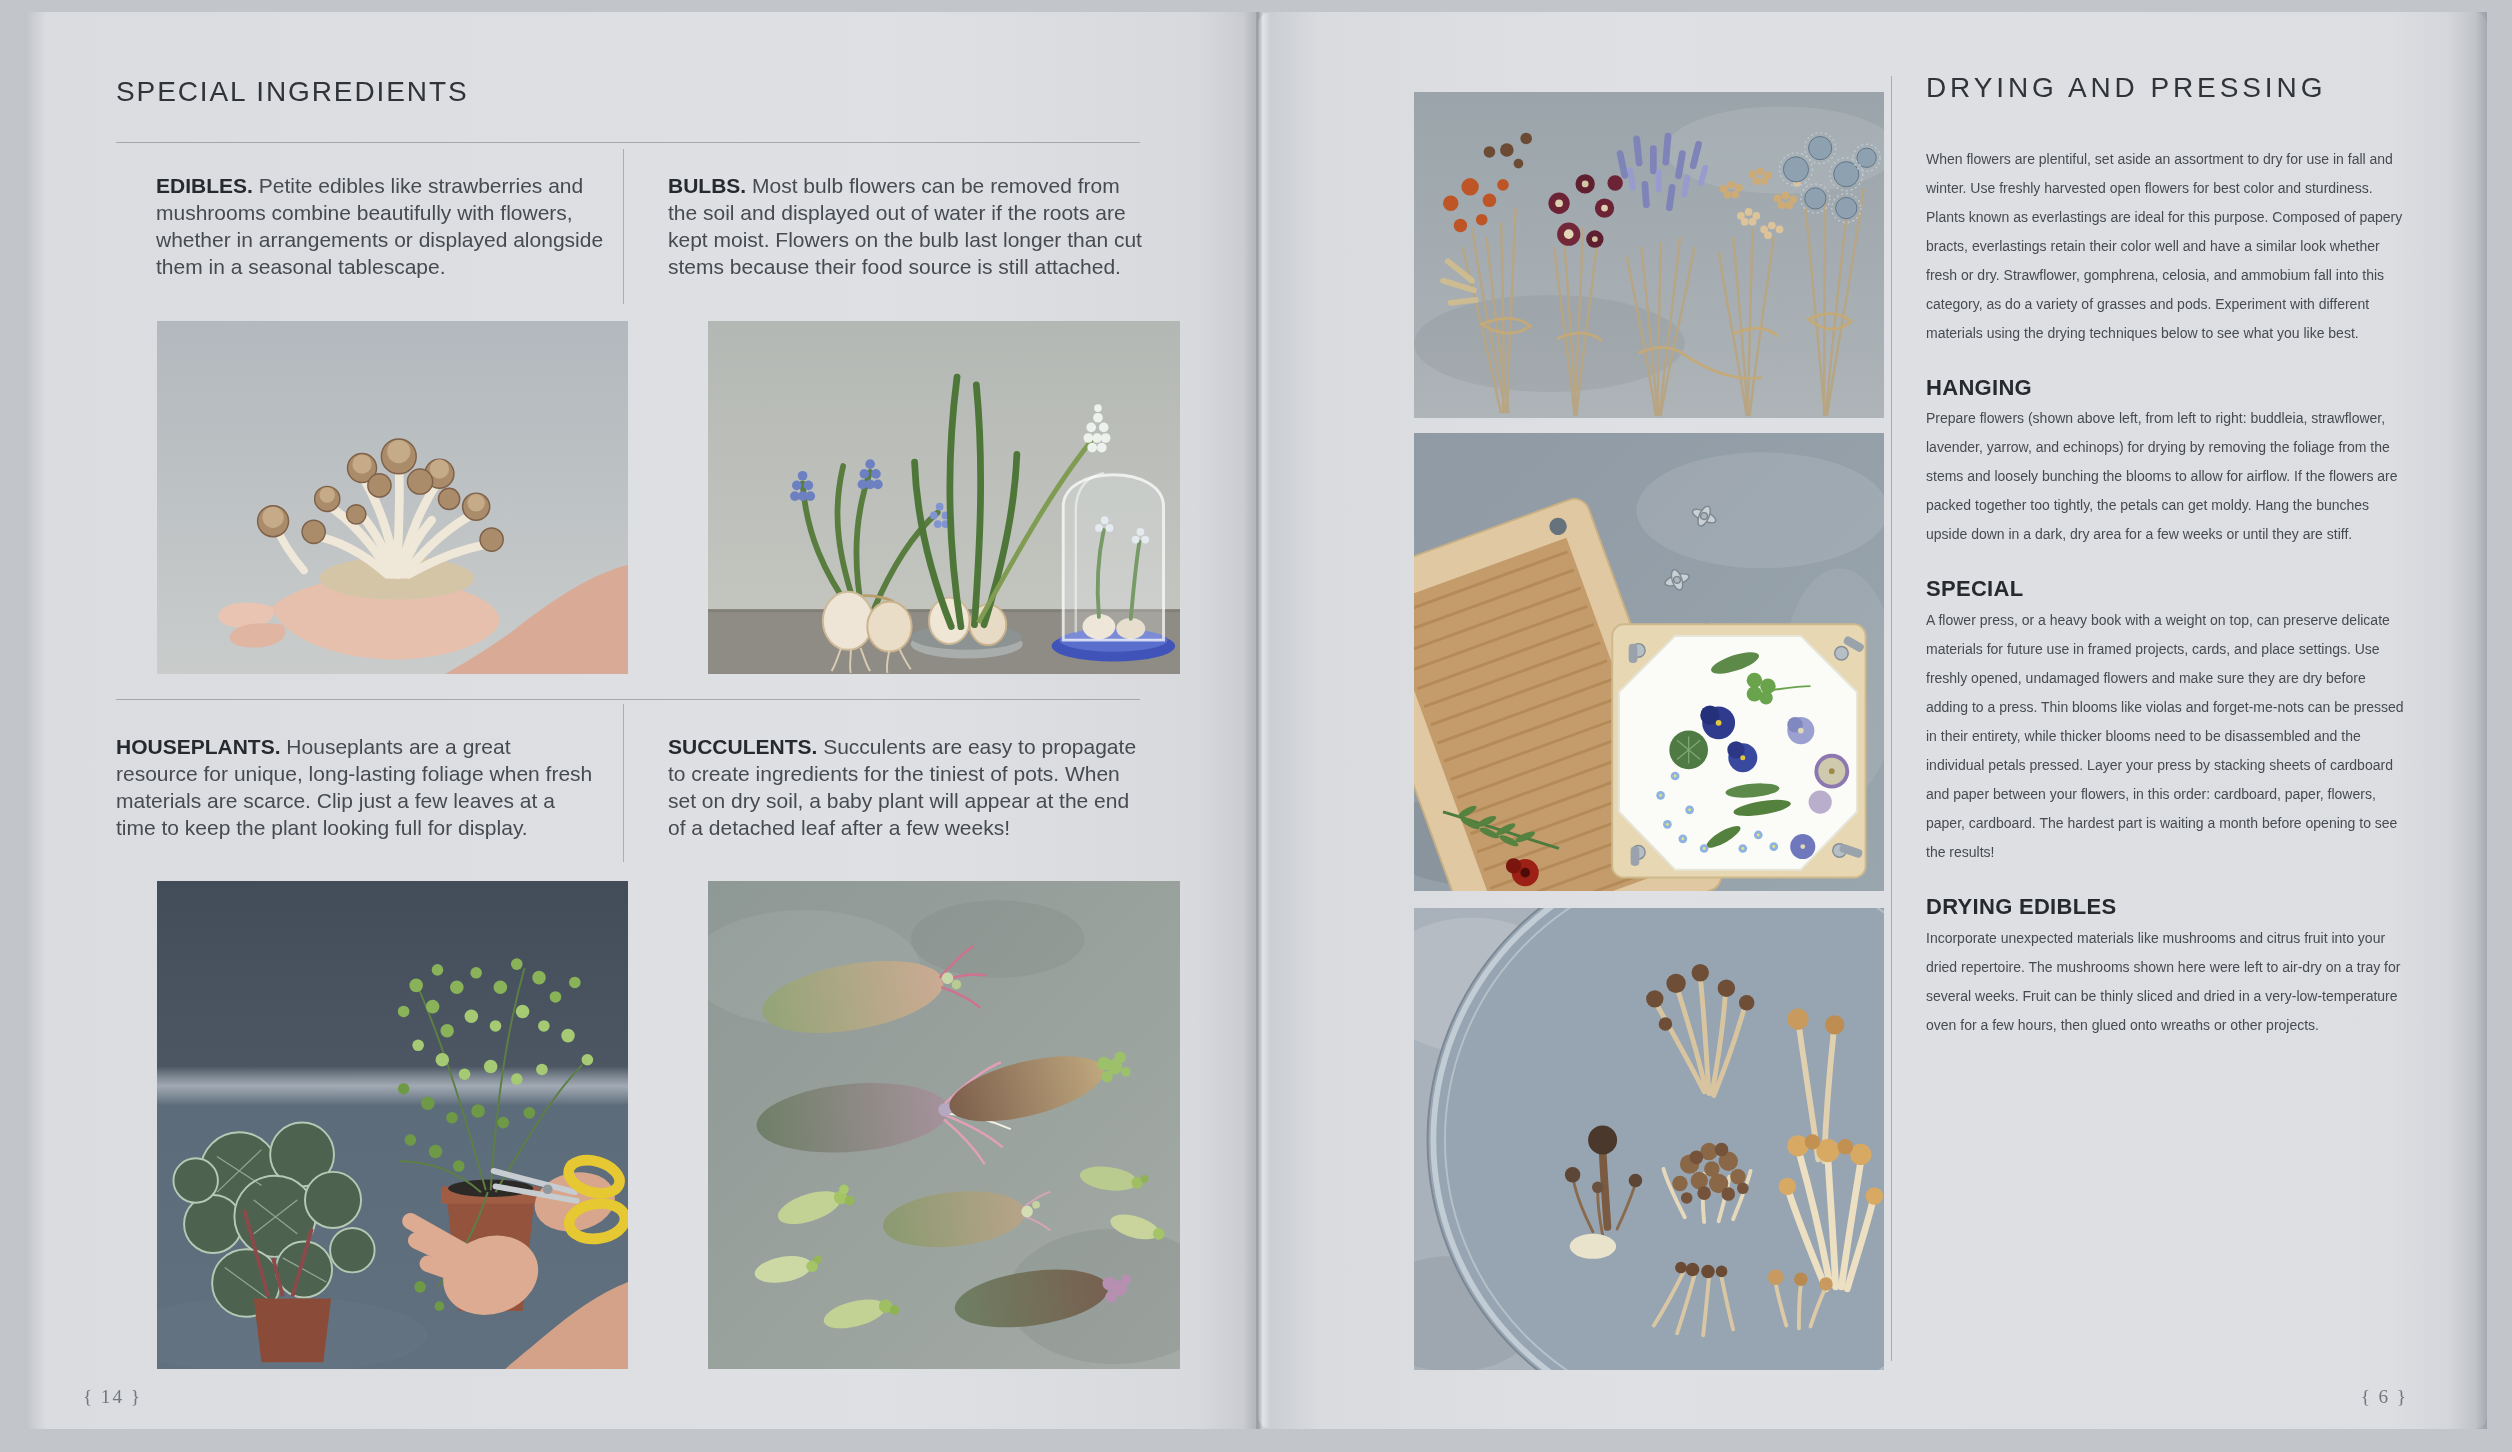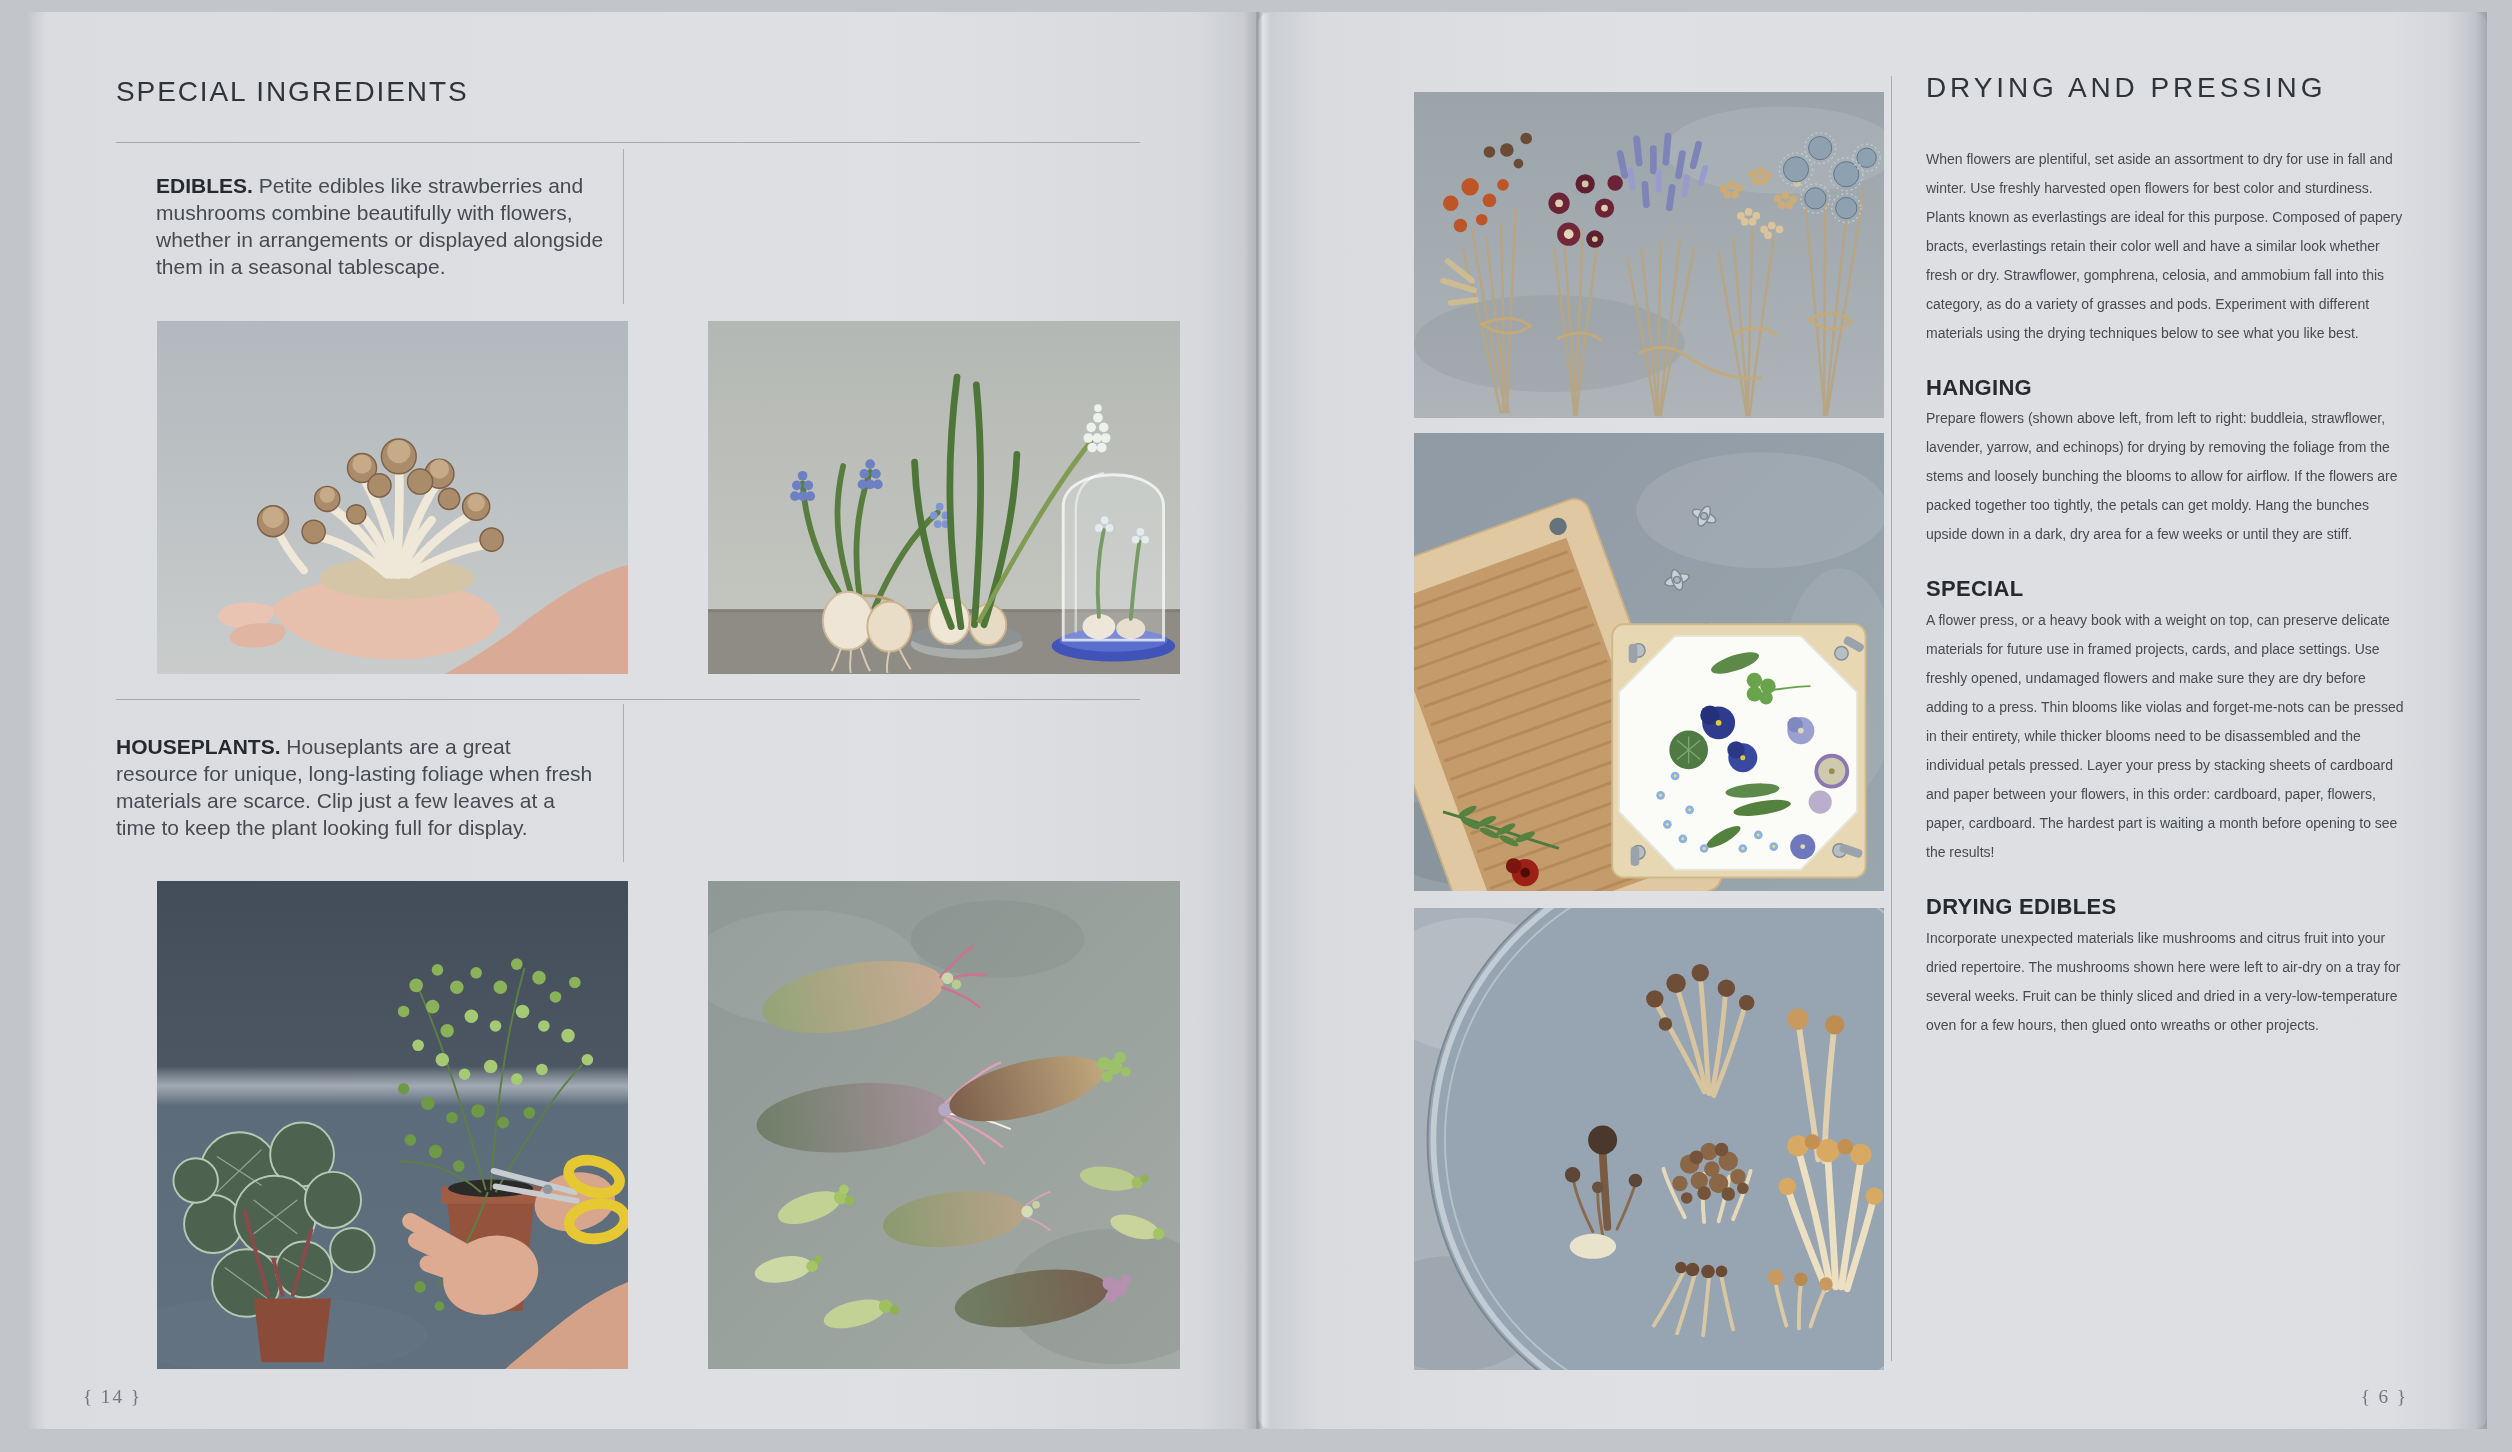--- a/index.html
+++ b/index.html
@@ -60,20 +60,21 @@
 
 <div class="spread">
 
   <section class="page page-left">
 
     <h1 class="page-title" style="left:91px;top:64px;">SPECIAL INGREDIENTS</h1>
     <div class="rule" style="left:91px;top:130px;width:1024px;"></div>
 
     <div class="vrule" style="left:598px;top:137px;height:155px;"></div>
     <p class="cell" style="left:91px;top:160px;margin-left:40px;"><span class="run-label">EDIBLES.</span> <span>Petite edibles like strawberries and mushrooms combine beautifully with flowers, whether in arrangements or displayed alongside them in a seasonal tablescape.</span></p>
+    <p class="cell" style="left:643px;top:160px;"><span class="run-label">BULBS.</span> <span>Most bulb flowers can be removed from the soil and displayed out of water if the roots are kept moist. Flowers on the bulb last longer than cut stems because their food source is still attached.</span></p>
 
     <figure class="photo" style="left:92px;top:293px;width:471px;height:353px;">
       <svg viewBox="0 0 487 365" preserveAspectRatio="none">
         <defs>
           <linearGradient id="p1bg" x1="0" y1="0" x2="0" y2="1">
             <stop offset="0" stop-color="#b2b8bd"></stop>
               <stop offset="1" stop-color="#c9cccb"></stop>
           </linearGradient>
         </defs>
         <rect width="487" height="365" fill="url(#p1bg)"></rect>
@@ -207,20 +208,21 @@
         </g>
         <path d="M368,330 L368,192 C368,148 472,148 472,192 L472,330 Z" fill="rgba(242,246,249,0.22)" stroke="rgba(255,255,255,0.72)" stroke-width="3"></path>
         <path d="M381,322 L381,196 C381,170 396,160 410,157" stroke="rgba(255,255,255,0.5)" stroke-width="2.5" fill="none"></path>
       </svg>
     </figure>
 
     <div class="rule" style="left:91px;top:687px;width:1024px;"></div>
 
     <div class="vrule" style="left:598px;top:692px;height:158px;"></div>
     <p class="cell" style="left:91px;top:721px;"><span class="run-label">HOUSEPLANTS.</span> <span>Houseplants are a great resource for unique, long-lasting foliage when fresh materials are scarce. Clip just a few leaves at a time to keep the plant looking full for display.</span></p>
+    <p class="cell" style="left:643px;top:721px;"><span class="run-label">SUCCULENTS.</span> <span>Succulents are easy to propagate to create ingredients for the tiniest of pots. When set on dry soil, a baby plant will appear at the end of a detached leaf after a few weeks!</span></p>
 
     <figure class="photo" style="left:92px;top:853px;width:471px;height:488px;">
       <svg viewBox="0 0 487 505" preserveAspectRatio="none">
         <defs>
           <linearGradient id="p3bg" x1="0" y1="0" x2="0" y2="1">
             <stop offset="0" stop-color="#424d59"></stop>
               <stop offset="0.38" stop-color="#4c5763"></stop>
               <stop offset="0.42" stop-color="#68768580"></stop>
               <stop offset="0.46" stop-color="#5d6c7b"></stop>
               <stop offset="1" stop-color="#61707f"></stop>

